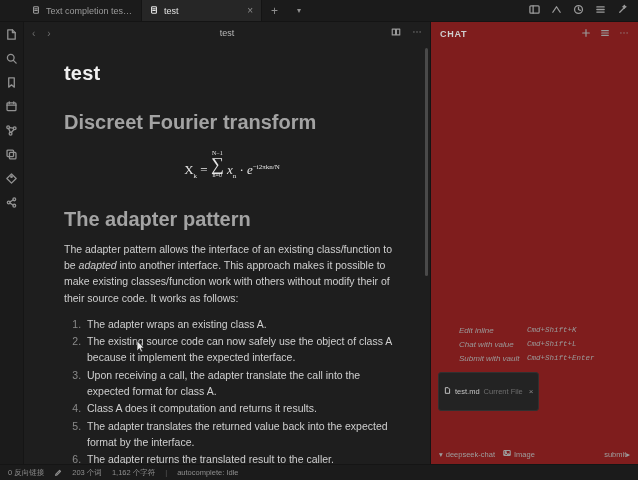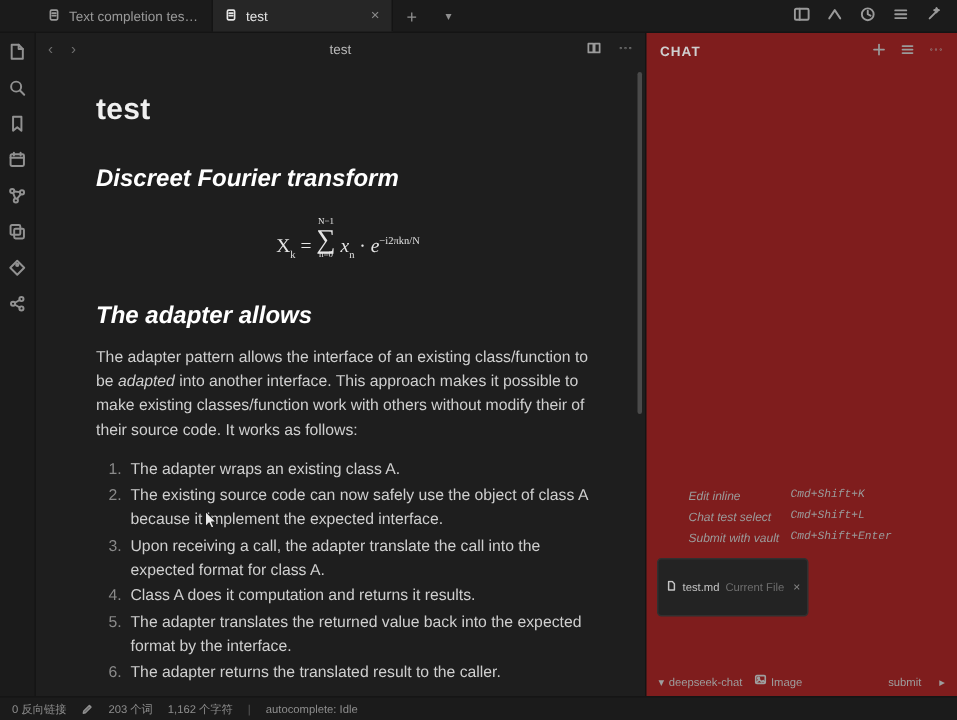--- a/index.html
+++ b/index.html
@@ -53,21 +53,21 @@
   }
   .editor-header .navleft { position: absolute; left: 8px; display: flex; gap: 12px; color: #6f6f6f; font-size: 10px; }
   .editor-header .navright { position: absolute; right: 8px; display: flex; gap: 11px; color: #9a9a9a; font-size: 10px; }
 
   .doc-wrap { flex: 1; overflow: hidden; position: relative; }
   .doc {
     padding: 18px 30px 10px 40px;
     max-width: 420px;
   }
   .doc h1 { font-size: 20px; font-weight: bold; color: #f0f0f0; letter-spacing: .2px; margin-bottom: 26px; }
-  .doc h2 { font-size: 16px; font-weight: bold; color: #ffffff; margin-bottom: 14px; font-style: italic; }
+  .doc h2 { font-size: 20px; font-weight: bold; color: #a3a3a3; margin-bottom: 14px; }
   .doc h2.second { margin-top: 28px; margin-bottom: 10px; }
   .math {
     text-align: center; margin: 16px 0 26px 0;
     font-family: Liberation Serif, serif; font-size: 13px; color: #e6e6e6;
   }
   .math .sum { font-size: 18px; vertical-align: -3px; position: relative; display: inline-block; }
   .math .lim { font-size: 6px; display: block; text-align: center; line-height: 1.05; }
   .math .lim.top { margin-bottom: -2px; }
   .math .lim.bot { margin-top: -3px; }
   .math i { font-style: italic; }
@@ -105,21 +105,21 @@
     display: inline-flex; align-items: center; gap: 4px;
     background: #232323; border: 1px solid #303030; border-radius: 3px;
     padding: 14px 5px; font-size: 7.5px; color: #c4c4c4;
   }
   .file-chip .dim { color: #6e6e6e; text-align: center; }
   .file-chip .x { color: #8a8a8a; font-size: 8px; margin-left: 2px; }
   .chat-input-area { height: 34px; }
   .chat-toolbar { display: flex; align-items: center; gap: 8px; padding: 0 8px 5px 8px; }
   .chat-toolbar .model { font-size: 7.5px; color: #9e9e9e; display: flex; align-items: center; gap: 3px; }
   .chat-toolbar .imgbtn { font-size: 7.5px; color: #9e9e9e; display: flex; align-items: center; gap: 3px; }
-  .chat-toolbar .submit { margin-left: auto; font-size: 7.5px; color: #9e9e9e; display: flex; align-items: center; gap: 12px; }
+  .chat-toolbar .submit { margin-left: auto; font-size: 7.5px; color: #9e9e9e; display: flex; align-items: center; gap: 0; }
 
   
   .statusbar {
     height: 16px; flex: 0 0 16px; background: #1b1b1b;
     display: flex; align-items: center; gap: 10px;
     padding: 0 8px; font-size: 7.5px; color: #8e8e8e;
     border-top: 1px solid #151515;
   }
   .statusbar .seg { display: flex; align-items: center; gap: 3px; }
   .sep { color: #5a5a5a; }
@@ -289,21 +289,21 @@
             <span class="sum">
               <span class="lim top">N−1</span>
               ∑
               <span class="lim bot">n=0</span>
             </span>
             <i>x</i><sub>n</sub>
             <span>·</span>
             <i>e</i><sup>−i2πkn/N</sup>
           </div>
 
-          <h2 class="second">The adapter allows</h2>
+          <h2 class="second">The adapter pattern</h2>
 
           <p><span>The adapter pattern allows the interface of an existing class/function to be </span><i>adapted</i><span> into another interface. This approach makes it possible to make existing classes/function work with others without modify their of their source code. It works as follows:</span></p>
 
           <ol>
             <li>The adapter wraps an existing class A.</li>
             <li>The existing source code can now safely use the object of class A because it implement the expected interface.</li>
             <li>Upon receiving a call, the adapter translate the call into the expected format for class A.</li>
             <li>Class A does it computation and returns it results.</li>
             <li>The adapter translates the returned value back into the expected format by the interface.</li>
             <li>The adapter returns the translated result to the caller.</li>
@@ -347,21 +347,21 @@
         </span>
       </div>
 
       <div class="chat-body">
         <div class="shortcuts">
           <div class="shortcut-row">
             <span class="k">Edit inline</span>
             <span class="v">Cmd+Shift+K</span>
           </div>
           <div class="shortcut-row">
-            <span class="k">Chat test select</span>
+            <span class="k">Chat with value</span>
             <span class="v">Cmd+Shift+L</span>
           </div>
           <div class="shortcut-row">
             <span class="k">Submit with vault</span>
             <span class="v">Cmd+Shift+Enter</span>
           </div>
         </div>
       </div>
 
       <div class="chat-compose">

